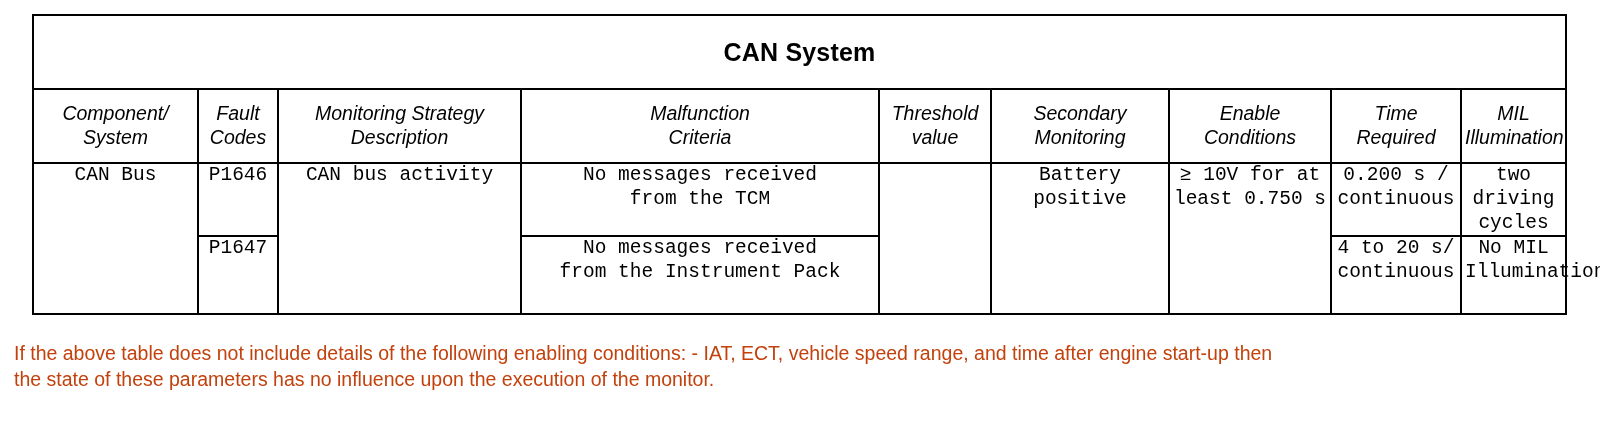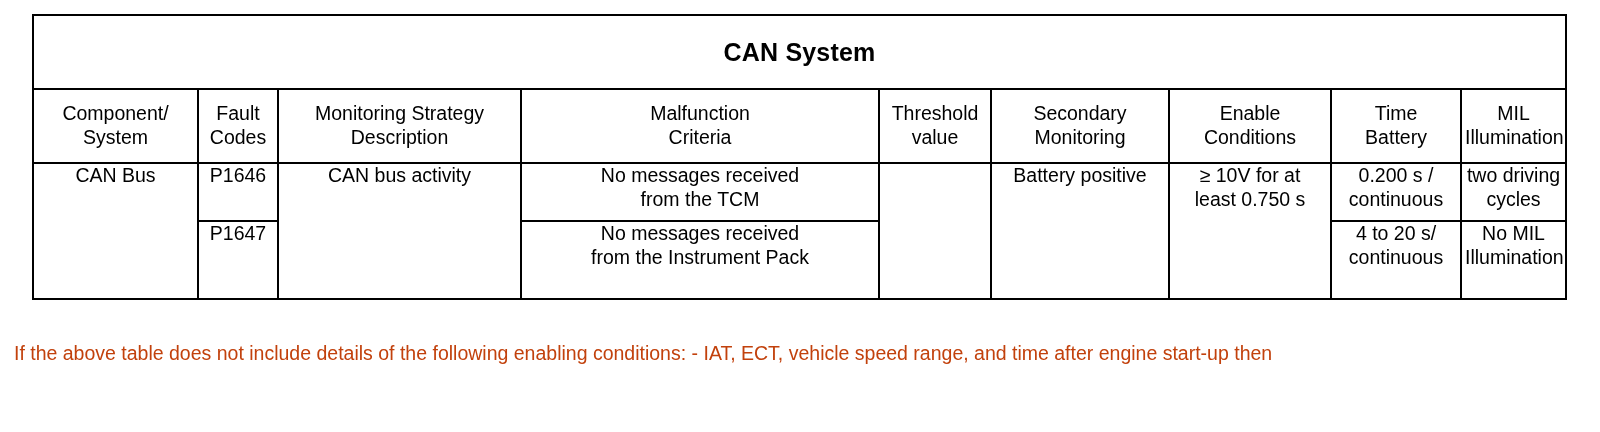--- a/index.html
+++ b/index.html
@@ -49,24 +49,26 @@
     vertical-align: middle !important;
     font-size: 25px !important;
     font-weight: bold !important;
     letter-spacing: 0.2px;
   }
   
   .hdr {
     height: 72px;
     vertical-align: middle !important;
     font-size: 19.5px;
+    font-style: italic;
   }
   
   .body-cell {
     vertical-align: top;
+    font-family: Liberation Mono, monospace;
   }
   .tall {
     height: 132px;
   }
   .sub-top {
     height: 56px;
   }
   .sub-bot {
     height: 76px;
   }
@@ -128,21 +130,21 @@
 Description</td>
           <td class="hdr" style="white-space: pre-line;">Malfunction
 Criteria</td>
           <td class="hdr" style="white-space: pre-line; border-radius: 10px;">Threshold
 value</td>
           <td class="hdr" style="white-space: pre-line;">Secondary
 Monitoring</td>
           <td class="hdr" style="white-space: pre-line;">Enable
 Conditions</td>
           <td class="hdr" style="white-space: pre-line;">Time
-Battery</td>
+Required</td>
           <td class="hdr" style="white-space: pre-line;">MIL
 Illumination</td>
         </tr>
 
         <tr>
           <td class="body-cell tall bold" rowspan="2">CAN Bus</td>
           <td class="body-cell sub-top">P1646</td>
           <td class="body-cell tall" rowspan="2">CAN bus activity</td>
           <td class="body-cell sub-top" style="white-space: pre-line;">No messages received
 from the TCM</td>
@@ -164,15 +166,16 @@
 continuous</td>
           <td class="body-cell sub-bot" style="white-space: pre-line;">No MIL
 Illumination</td>
         </tr>
       </tbody>
     </table>
   </div>
 
   <div class="note">
     <div>If the above table does not include details of the following enabling conditions: - IAT, ECT, vehicle speed range, and time after engine start-up then</div>
+    <div>the state of these parameters has no influence upon the execution of the monitor.</div>
   </div>
 
 </div>
 
 </body></html>

